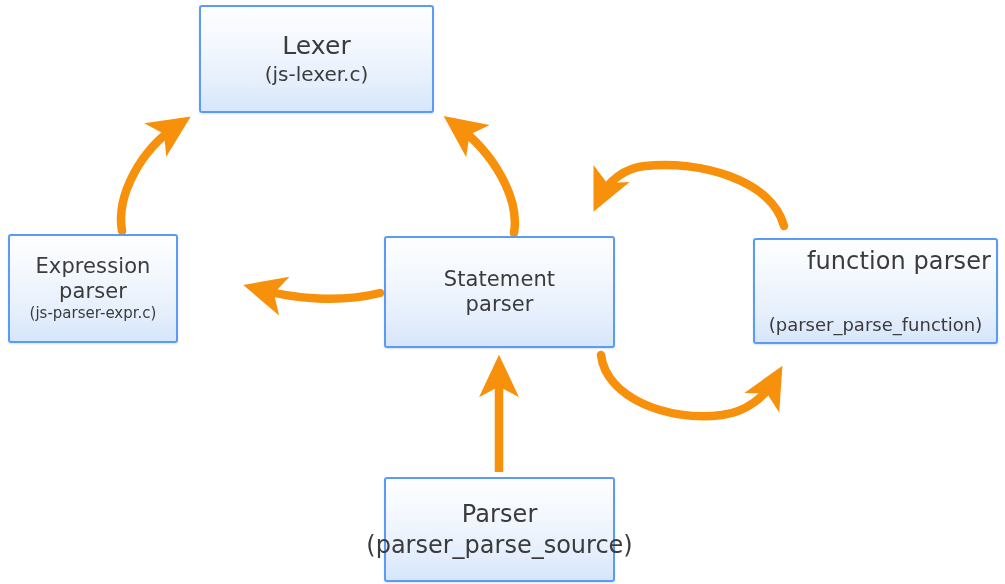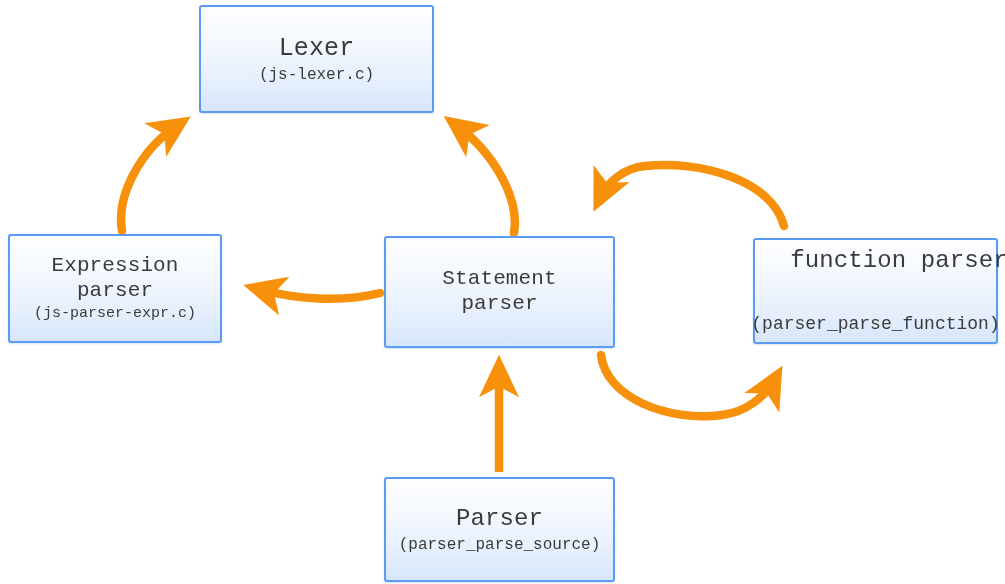--- a/index.html
+++ b/index.html
@@ -35,21 +35,20 @@
     background: linear-gradient(to bottom, #fdfeff 0%, #f4f8fe 35%, #e4eefc 75%, #d6e6fb 100%);
     box-shadow: 0 1px 2px rgba(120,150,190,0.28);
     display: flex;
     flex-direction: column;
     align-items: center;
     justify-content: center;
     text-align: center;
     color: #3b3b3b;
     line-height: 1.28;
     padding: 2px 6px;
-    font-family: Liberation Mono, monospace;
   }
   .node .title {
     font-size: 23px;
     letter-spacing: 0.1px;
     white-space: nowrap;
   }
   .node .sub {
     font-size: 19px;
     letter-spacing: 0px;
     white-space: nowrap;
@@ -57,31 +56,31 @@
   .node.two-line .title {
     font-size: 21px;
     line-height: 1.18;
   }
   .node.two-line .sub {
     font-size: 15px;
   }
 
   
   #node-lexer        { left: 199px; top: 5px;   width: 235px; height: 108px; }
-  #node-expression   { left: 8px;   top: 234px; width: 214px; height: 109px; }
+  #node-expression   { left: 8px;   top: 234px; width: 170px; height: 109px; }
   #node-statement    { left: 384px; top: 236px; width: 231px; height: 112px; }
   #node-function     { left: 753px; top: 238px; width: 245px; height: 106px; }
   #node-parser       { left: 384px; top: 477px; width: 231px; height: 105px; }
 
   #node-function .title { font-size: 24px; margin-left: 47px; }
   #node-function .sub   { font-size: 18px; margin-top: 37px; }
   #node-parser .title   { font-size: 24px; }
-  #node-parser .sub     { font-size: 16px; }
+  #node-parser .sub     { font-size: 24px; }
   #node-lexer .title    { font-size: 25px; }
-  #node-lexer .sub      { font-size: 16px; }
+  #node-lexer .sub      { font-size: 20px; }
 </style>
 </head>
 <body>
 
 <div id="diagram">
 
   <svg class="arrow-layer" viewBox="0 0 1005 584" width="1005" height="584" xmlns="http://www.w3.org/2000/svg">
     <defs>
       <marker id="head-orange" markerWidth="5.2" markerHeight="5.2" refX="3.2" refY="2.6" orient="auto" markerUnits="strokeWidth">
         <path d="M0,0.25 L5.0,2.6 L0,4.95 L1.25,2.6 Z" fill="#F7900B"></path>

